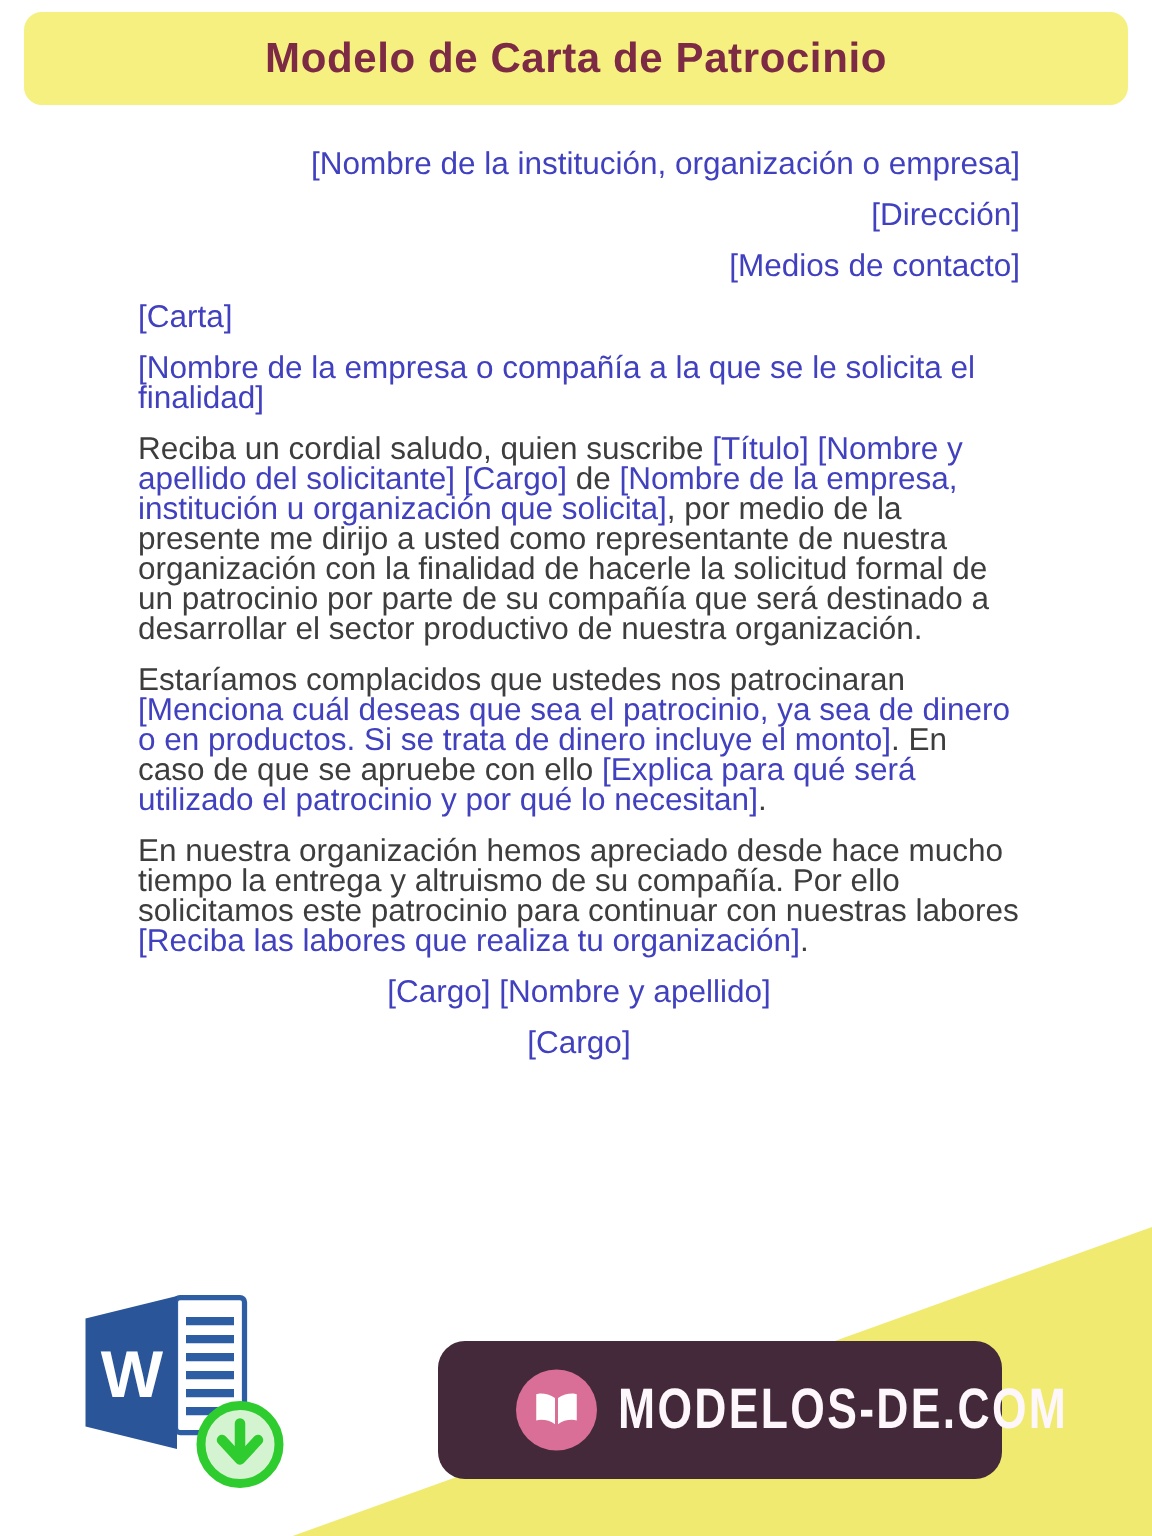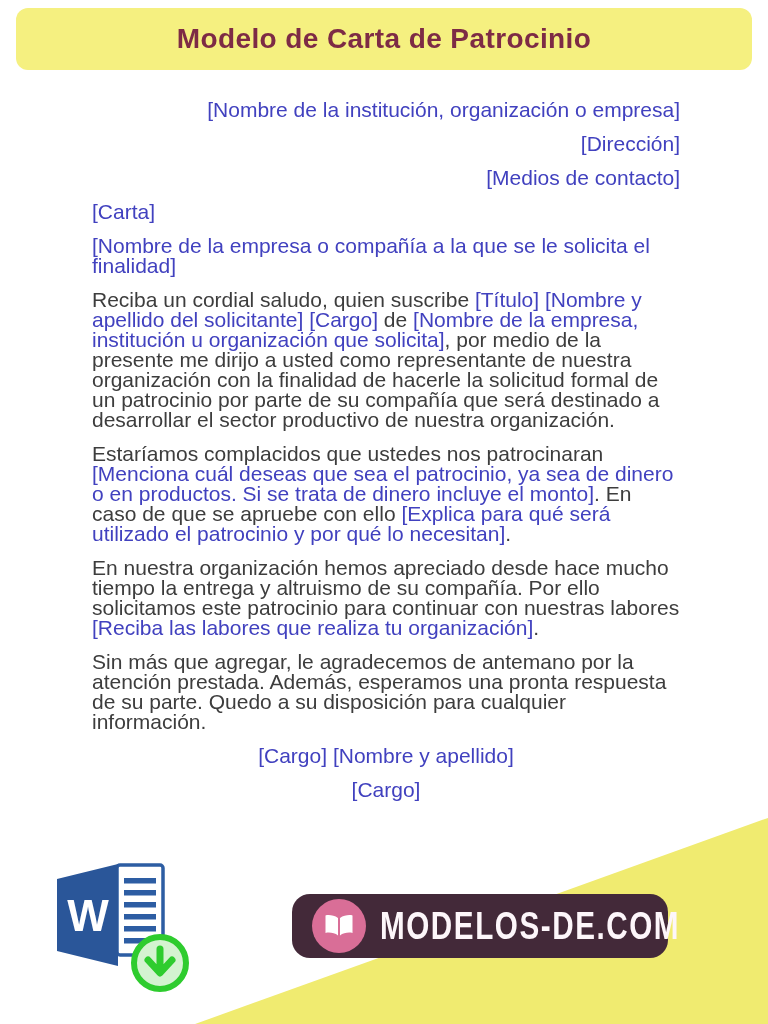--- a/index.html
+++ b/index.html
@@ -28,23 +28,23 @@
   .align-left   { text-align:left; }
   .ph  { color:var(--ph-blue,#4141bf); }
   .txt { color:var(--body-text,#3d3d3d); }
   .corner-triangle {
     position:absolute; left:0; top:810px; width:768px; height:214px;
     background:var(--tri-yellow,#f0eb70);
     clip-path:polygon(100% 3.7%, 100% 100%, 25.4% 100%);
   }
   .word-icon { position:absolute; left:55px; top:858px; width:140px; height:145px; cursor:pointer; }
   .badge {
-    position:absolute; left:292px; top:894px; width:376px; height:64px;
+    position:absolute; left:292px; top:894px; width:376px; height:92px;
     background:var(--badge-bg,#432939); border-radius:18px;
-    display:flex; align-items:center; cursor:pointer;
+    display:flex; align-items:center; cursor:pointer;padding-left:32px;
   }
   .book-circle {
     width:54px; height:54px; border-radius:50%;
     background:var(--badge-pink,#d96e97); margin-left:20px;
     display:flex; align-items:center; justify-content:center; flex:0 0 auto;
   }
   .brand {
     color:#fdf6fa; font-size:38px; font-weight:bold; white-space:nowrap;
     letter-spacing:2px; transform:scaleX(.78); transform-origin:left center;
     margin-left:14px;
@@ -61,21 +61,20 @@
 
   <div class="letter">
       <p class="line align-right"><span class="ph">[Nombre de la institución, organización o empresa]</span></p>
       <p class="line align-right"><span class="ph">[Dirección]</span></p>
       <p class="line align-right"><span class="ph">[Medios de contacto]</span></p>
       <p class="line align-left"><span class="ph">[Carta]</span></p>
       <p class="line align-left"><span class="ph">[Nombre de la empresa o compañía a la que se le solicita el finalidad]</span></p>
       <p class="line align-left"><span class="txt">Reciba un cordial saludo, quien suscribe </span><span class="ph">[Título] [Nombre y apellido del solicitante] [Cargo]</span><span class="txt"> de </span><span class="ph">[Nombre de la empresa, institución u organización que solicita]</span><span class="txt">, por medio de la presente me dirijo a usted como representante de nuestra organización con la finalidad de hacerle la solicitud formal de un patrocinio por parte de su compañía que será destinado a desarrollar el sector productivo de nuestra organización.</span></p>
       <p class="line align-left"><span class="txt">Estaríamos complacidos que ustedes nos patrocinaran </span><span class="ph">[Menciona cuál deseas que sea el patrocinio, ya sea de dinero o en productos. Si se trata de dinero incluye el monto]</span><span class="txt">. En caso de que se apruebe con ello </span><span class="ph">[Explica para qué será utilizado el patrocinio y por qué lo necesitan]</span><span class="txt">.</span></p>
       <p class="line align-left"><span class="txt">En nuestra organización hemos apreciado desde hace mucho tiempo la entrega y altruismo de su compañía. Por ello solicitamos este patrocinio para continuar con nuestras labores </span><span class="ph">[Reciba las labores que realiza tu organización]</span><span class="txt">.</span></p>
-      <p class="line align-left"><span class="txt">Sin más que agregar, le agradecemos de antemano por la atención prestada. Además, esperamos una pronta respuesta de su parte. Quedo a su disposición para cualquier información.</span></p>
       <p class="line align-center"><span class="ph">[Cargo] [Nombre y apellido]</span></p>
       <p class="line align-center"><span class="ph">[Cargo]</span></p>
     </div>
 
   <div class="corner-triangle"></div>
 
   <div class="word-icon">
     <svg width="140" height="145" viewBox="0 0 140 145" xmlns="http://www.w3.org/2000/svg">
       <g>
         <rect x="62" y="7" width="46" height="90" rx="3" fill="#ffffff" stroke="#2d5da3" stroke-width="3.5"></rect>

